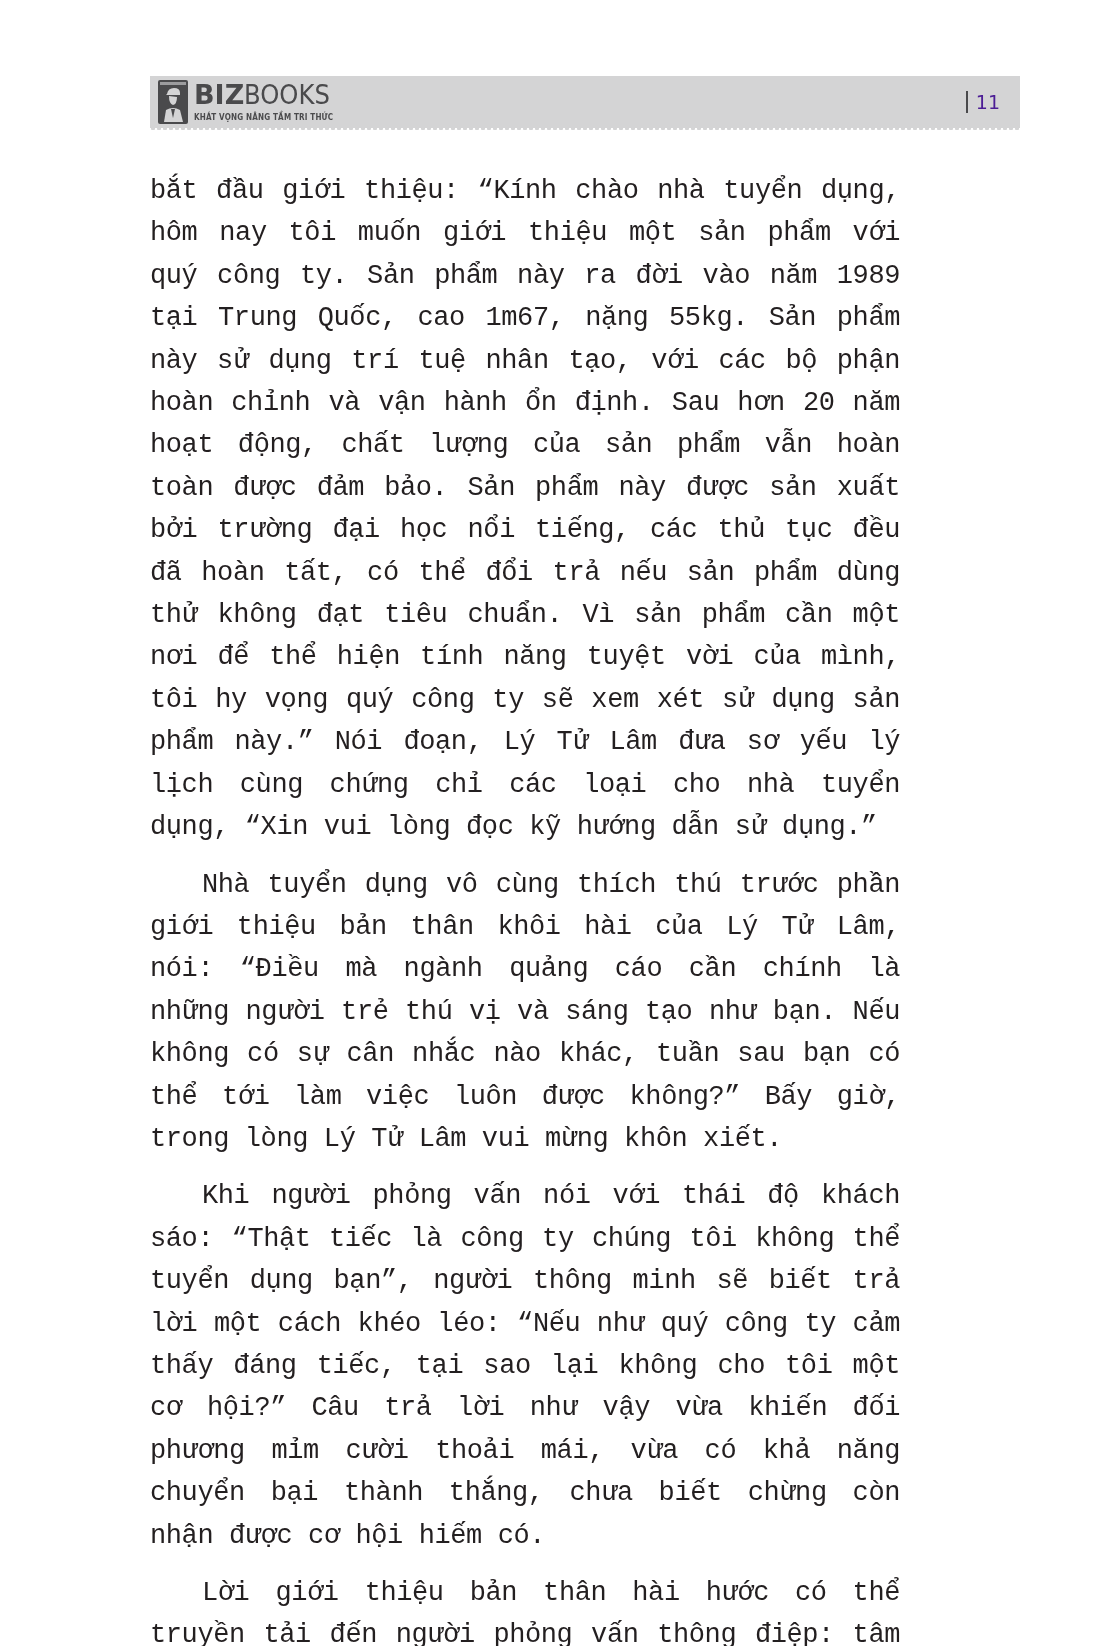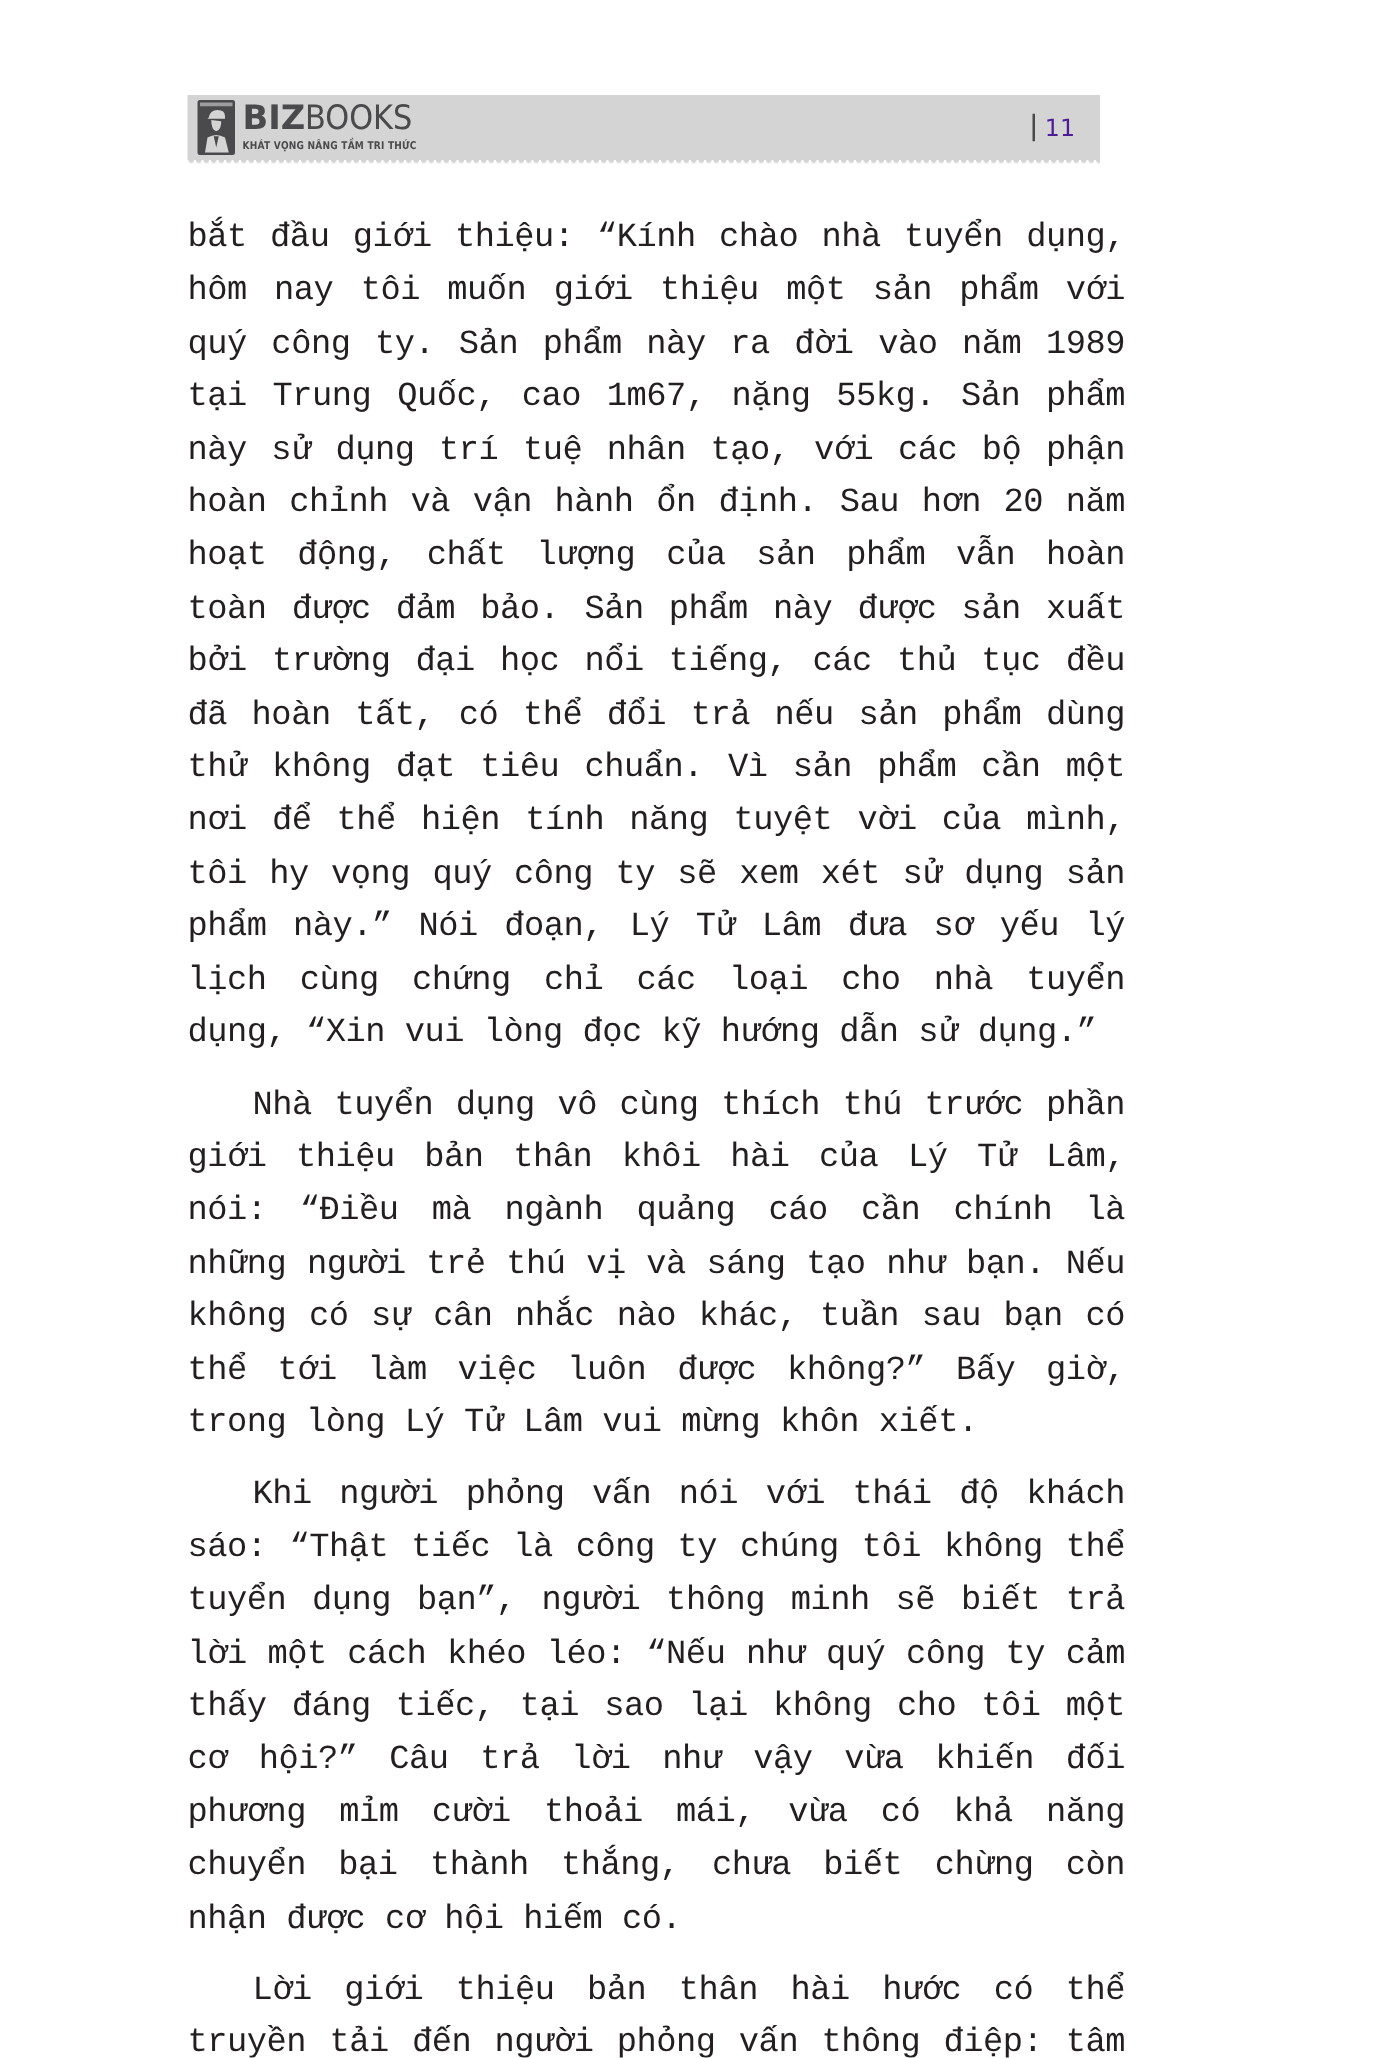--- a/index.html
+++ b/index.html
@@ -1,19 +1,19 @@
 <!DOCTYPE html>
 <html><head>
 <meta charset="utf-8">
 <style>
   html, body { margin: 0; padding: 0; background: #ffffff; }
   body { width: 1119px; height: 1646px; position: relative; overflow: hidden; }
 
   .header {
-    position: absolute; left: 150px; top: 76px; width: 730px; height: 52px;
+    position: absolute; left: 150px; top: 76px; width: 870px; height: 52px;
     background: #d4d4d5;
   }
   .header::after {
     content: ""; position: absolute; left: 0; right: 0; bottom: -3px; height: 3px;
     background: radial-gradient(circle at 3px 0, #d4d4d5 2px, transparent 2.5px) 0 0 / 6px 3px repeat-x;
   }
   .logo-icon {
     position: absolute; left: 8px; top: 4px; width: 30px; height: 44px;
     background: #4a4a4c; border-radius: 2px;
   }

